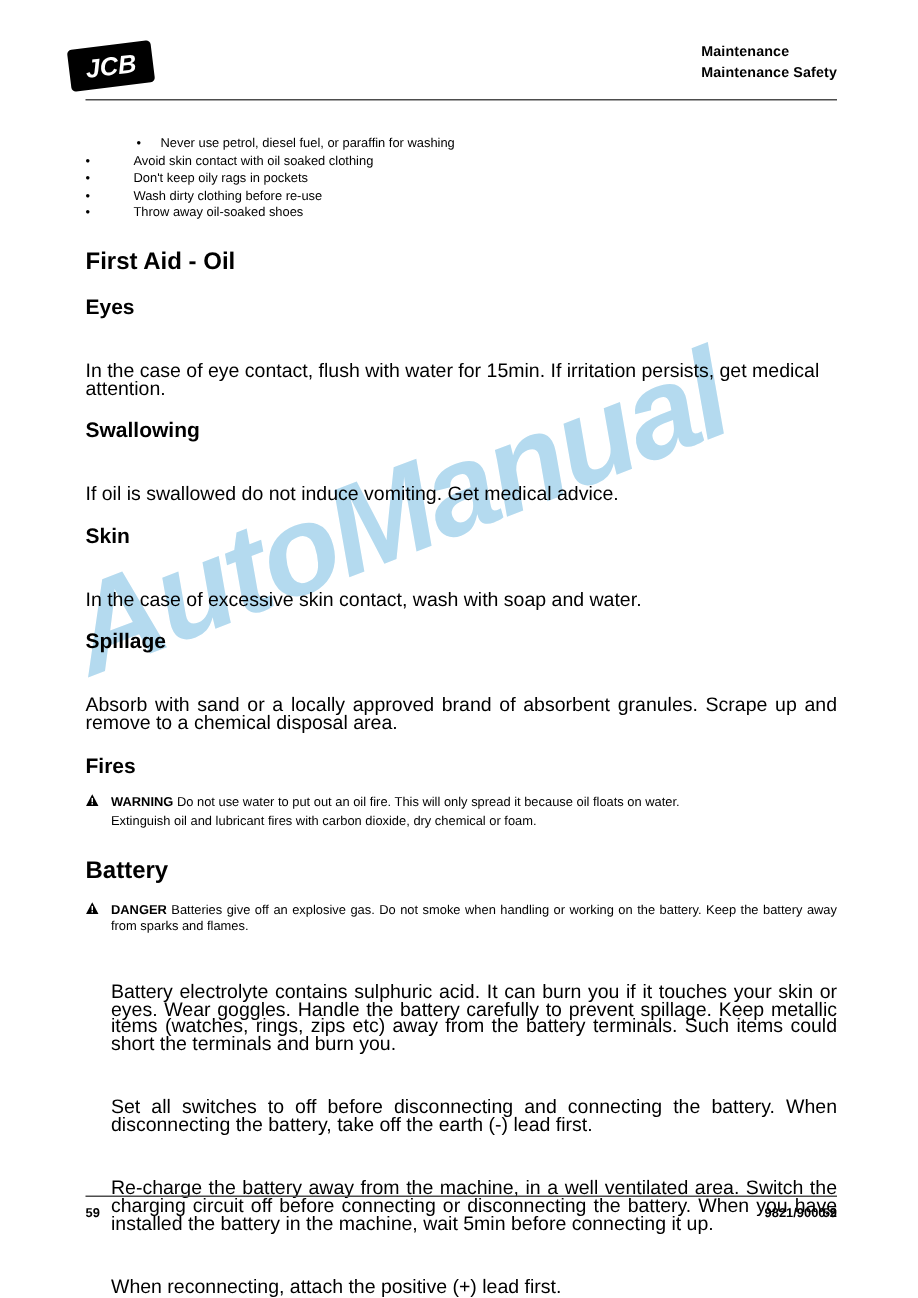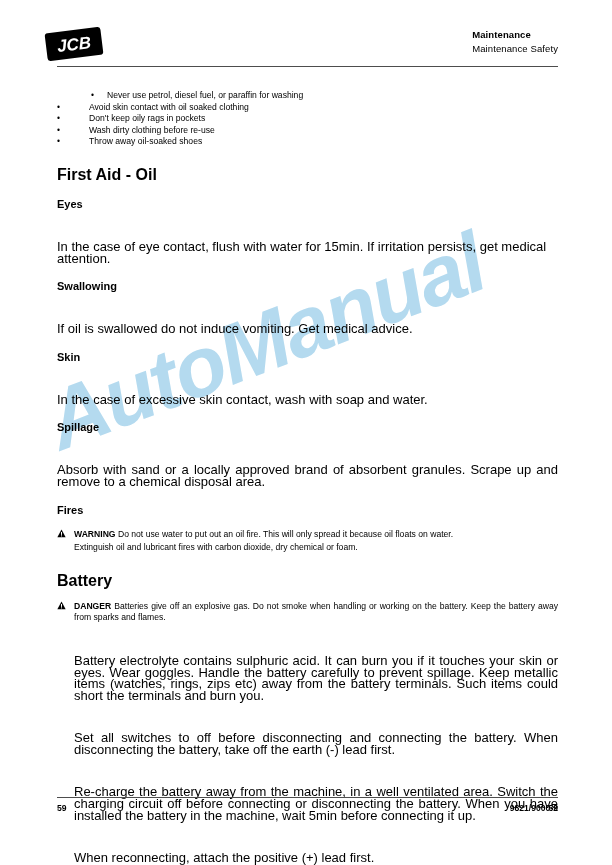--- a/index.html
+++ b/index.html
@@ -87,21 +87,21 @@
     text-align: left;
   }
   .header-title {
     font-size: 9.5px;
     font-weight: bold;
     line-height: 14px;
     letter-spacing: 0.1px;
   }
   .header-sub {
     font-size: 9.5px;
-    font-weight: normal;
+    font-weight: bold;
     line-height: 14px;
     letter-spacing: 0.1px;
   }
   .rule {
     position: absolute;
     left: 57px;
     width: 501px;
     height: 1px;
     background: #4d4d4d;
     z-index: 2;
@@ -144,21 +144,21 @@
   .bullet-row.indented .bullet-label { padding-left: 50px; }
 
   h2.sect {
     font-size: 16px;
     font-weight: bold;
     margin: 20px 0 0 0;
     line-height: 14px;
     letter-spacing: 0px;
   }
   h3.subsect {
-    font-size: 11px;
+    font-size: 14px;
     font-weight: bold;
     margin: 16px 0 0 0;
     line-height: 12px;
   }
   p.body {
     font-size: 13px;
     line-height: 11.6px;
     margin: 31px 0 0 0;
     text-align: justify;
   }

